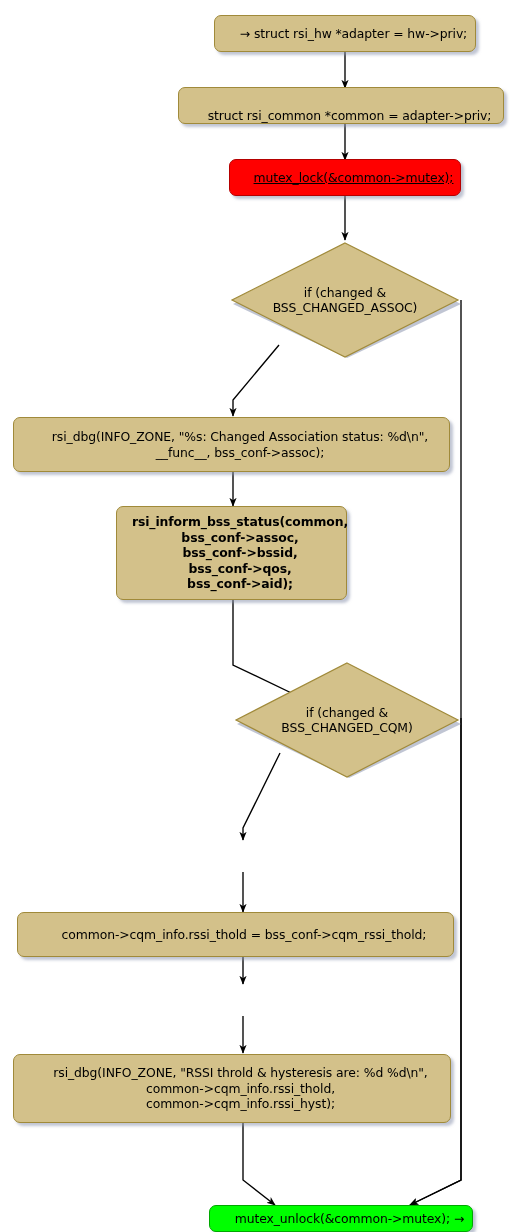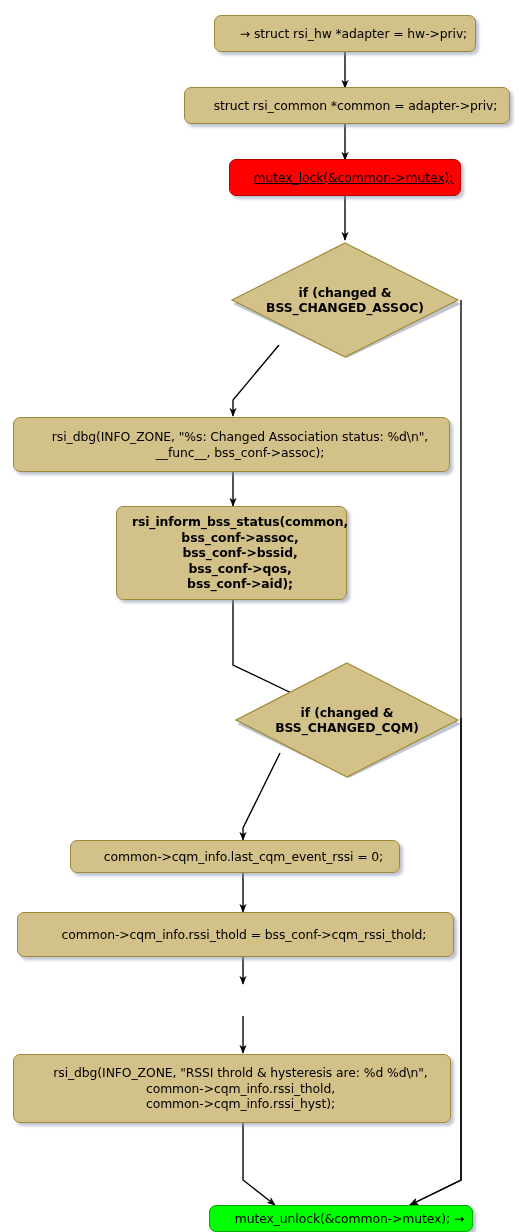--- a/index.html
+++ b/index.html
@@ -53,21 +53,20 @@
   }
   .rect.green {
     background: #00FF00;
     border: 1px solid #00A800;
     align-items: center;
   }
   .diamond {
     background: transparent;
     border: none;
     box-shadow: none;
-    font-weight: bold;
   }
   .diamond .dlabel {
     position: relative;
     z-index: 2;
   }
   .diamond .dshape {
     position: absolute;
     left: 0; top: 0;
     width: 100%;
     height: 100%;
@@ -99,21 +98,21 @@
       <path d="M243,944 L243,984"></path>
       <path d="M243,1016 L243,1053"></path>
       <path d="M243,1122 L243,1180 L275,1205"></path>
     </g>
   </svg>
 
   <div class="node rect" style="left:214px; top:15px; width:262px; height:37px;">
     <span>→ struct rsi_hw *adapter = hw-&gt;priv;</span>
   </div>
 
-  <div class="node rect" style="left:184px; top:87px; width:326px; height:37px;">
+  <div class="node rect" style="left:178px; top:87px; width:326px; height:37px;align-items:flex-end;">
     <span>struct rsi_common *common = adapter-&gt;priv;</span>
   </div>
 
   <div class="node rect red" style="left:229px; top:159px; width:232px; height:37px;text-decoration:underline;">
     <span>mutex_lock(&amp;common-&gt;mutex);</span>
   </div>
 
   <div class="node diamond" style="left:229px; top:242px; width:232px; height:116px;">
     <svg class="dshape" viewBox="0 0 232 116" preserveAspectRatio="none">
       <polygon points="118,6 232,62 118,116 4,62" fill="rgba(140,150,175,0.55)"></polygon>
@@ -138,23 +137,20 @@
 
   <div class="node diamond" style="left:233px; top:662px; width:228px; height:116px;">
     <svg class="dshape" viewBox="0 0 228 116" preserveAspectRatio="none">
       <polygon points="116,6 228,62 116,116 4,62" fill="rgba(140,150,175,0.55)"></polygon>
       <polygon points="114,1 225,58 114,115 3,58" fill="#D3C18A" stroke="#A08A3A" stroke-width="1.2"></polygon>
     </svg>
     <span class="dlabel">if (changed &amp;
 BSS_CHANGED_CQM)</span>
   </div>
 
-  <div class="node rect" style="left:70px; top:840px; width:330px; height:33px;">
-    <span>common-&gt;cqm_info.last_cqm_event_rssi = 0;</span>
-  </div>
 
   <div class="node rect" style="left:17px; top:912px; width:437px; height:45px;">
     <span>common-&gt;cqm_info.rssi_thold = bss_conf-&gt;cqm_rssi_thold;</span>
   </div>
 
 
   <div class="node rect" style="left:13px; top:1054px; width:438px; height:69px;">
     <span>rsi_dbg(INFO_ZONE, "RSSI throld &amp; hysteresis are: %d %d\n",
 common-&gt;cqm_info.rssi_thold,
 common-&gt;cqm_info.rssi_hyst);</span>

